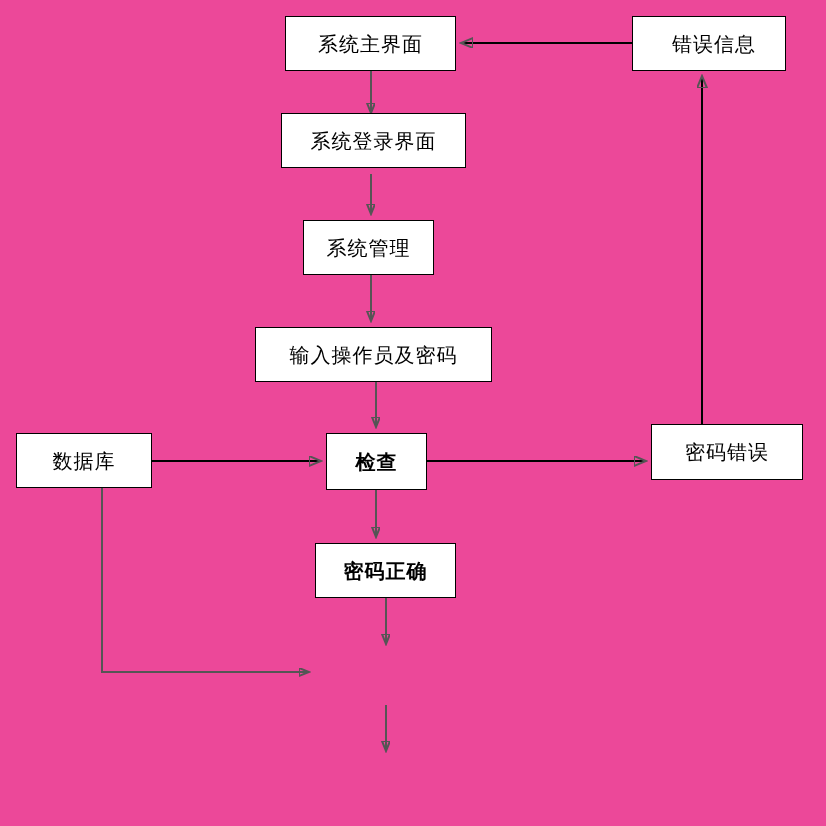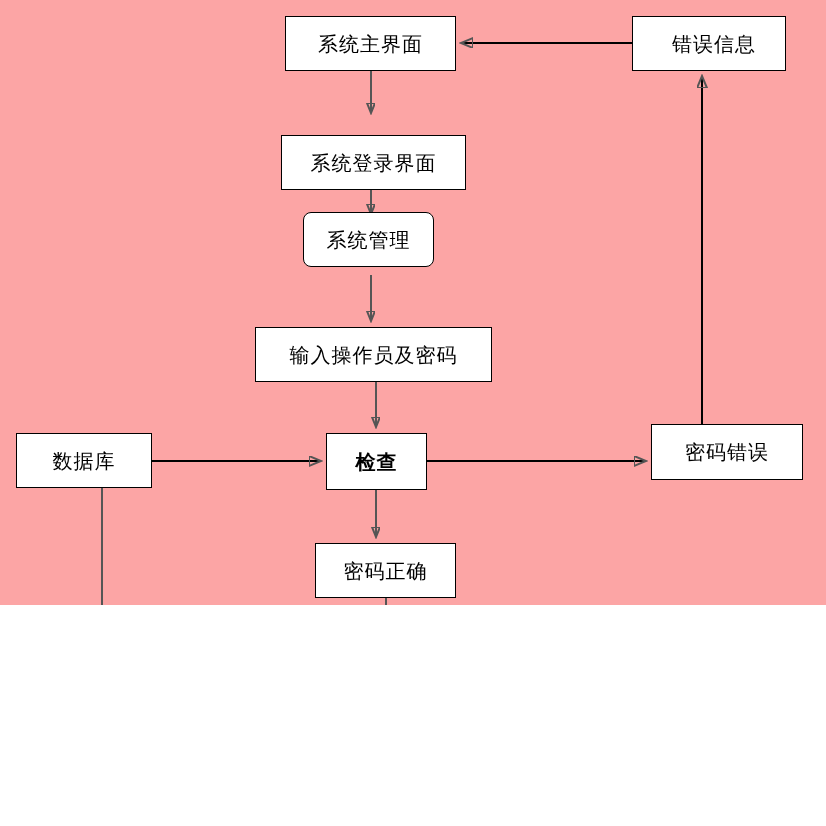--- a/index.html
+++ b/index.html
@@ -7,22 +7,22 @@
     margin: 0;
     padding: 0;
     background: #ffffff;
   }
   body {
     font-family: "Liberation Sans", "DejaVu Sans", sans-serif;
   }
   #canvas {
     position: relative;
     width: 826px;
-    height: 605px;
-    background: #fca5a5;
+    height: 826px;
+    background: #ec4899;
     overflow: hidden;
   }
   .node {
     position: absolute;
     box-sizing: border-box;
     border: 1px solid #000000;
     background: #ffffff;
     display: flex;
     align-items: center;
     justify-content: center;
@@ -96,43 +96,43 @@
   </svg>
 
   <div class="node" style="left:285px; top:16px; width:171px; height:55px;">
     <span class="label">系统主界面</span>
   </div>
 
   <div class="node" style="left:632px; top:16px; width:154px; height:55px;padding-left:10px;">
     <span class="label">错误信息</span>
   </div>
 
-  <div class="node" style="left:281px; top:135px; width:185px; height:55px;">
+  <div class="node" style="left:281px; top:113px; width:185px; height:55px;">
     <span class="label">系统登录界面</span>
   </div>
 
-  <div class="node" style="left:303px; top:212px; width:131px; height:55px;border-radius:8px;">
+  <div class="node" style="left:303px; top:220px; width:131px; height:55px;">
     <span class="label">系统管理</span>
   </div>
 
   <div class="node" style="left:255px; top:327px; width:237px; height:55px;">
     <span class="label">输入操作员及密码</span>
   </div>
 
   <div class="node" style="left:16px; top:433px; width:136px; height:55px;">
     <span class="label">数据库</span>
   </div>
 
   <div class="node" style="left:326px; top:433px; width:101px; height:57px;font-weight:bold;">
     <span class="label">检查</span>
   </div>
 
   <div class="node" style="left:651px; top:424px; width:152px; height:56px;">
     <span class="label">密码错误</span>
   </div>
 
-  <div class="node" style="left:315px; top:543px; width:141px; height:55px;">
+  <div class="node" style="left:315px; top:543px; width:141px; height:55px;font-weight:bold;">
     <span class="label">密码正确</span>
   </div>
 
 
 
 </div>
 
 </body></html>

